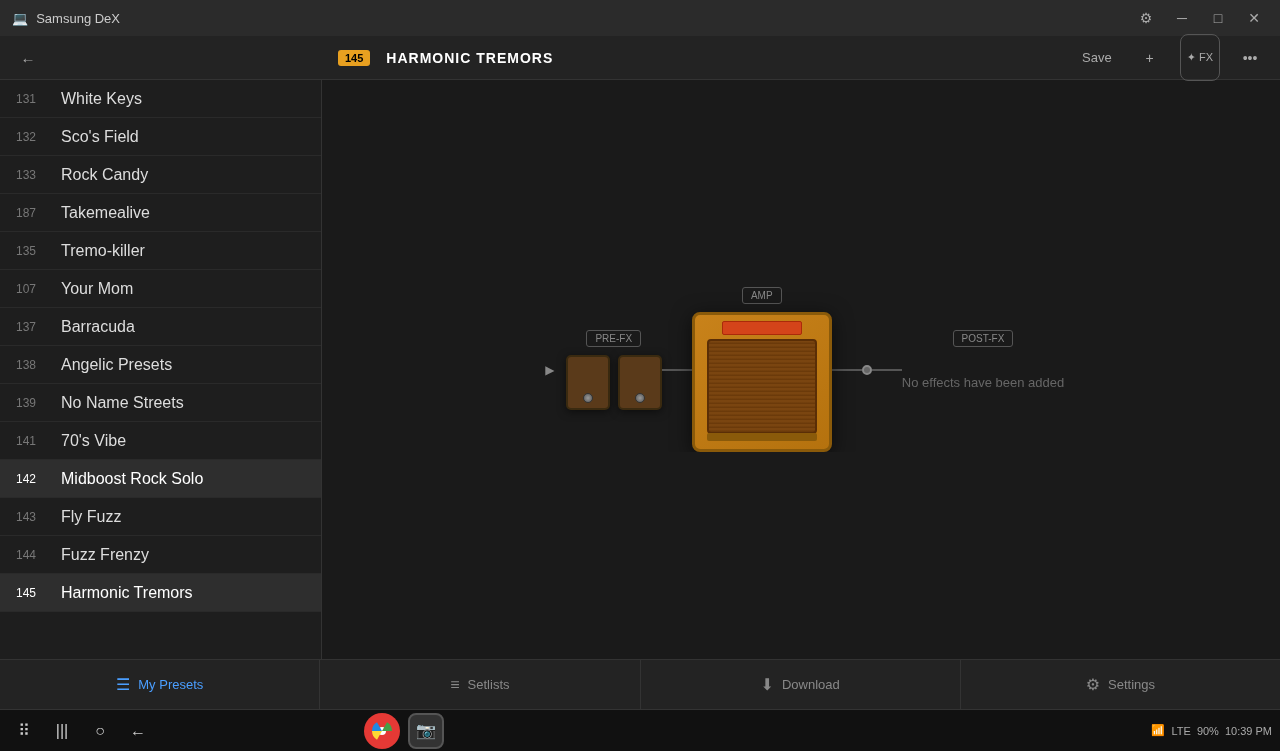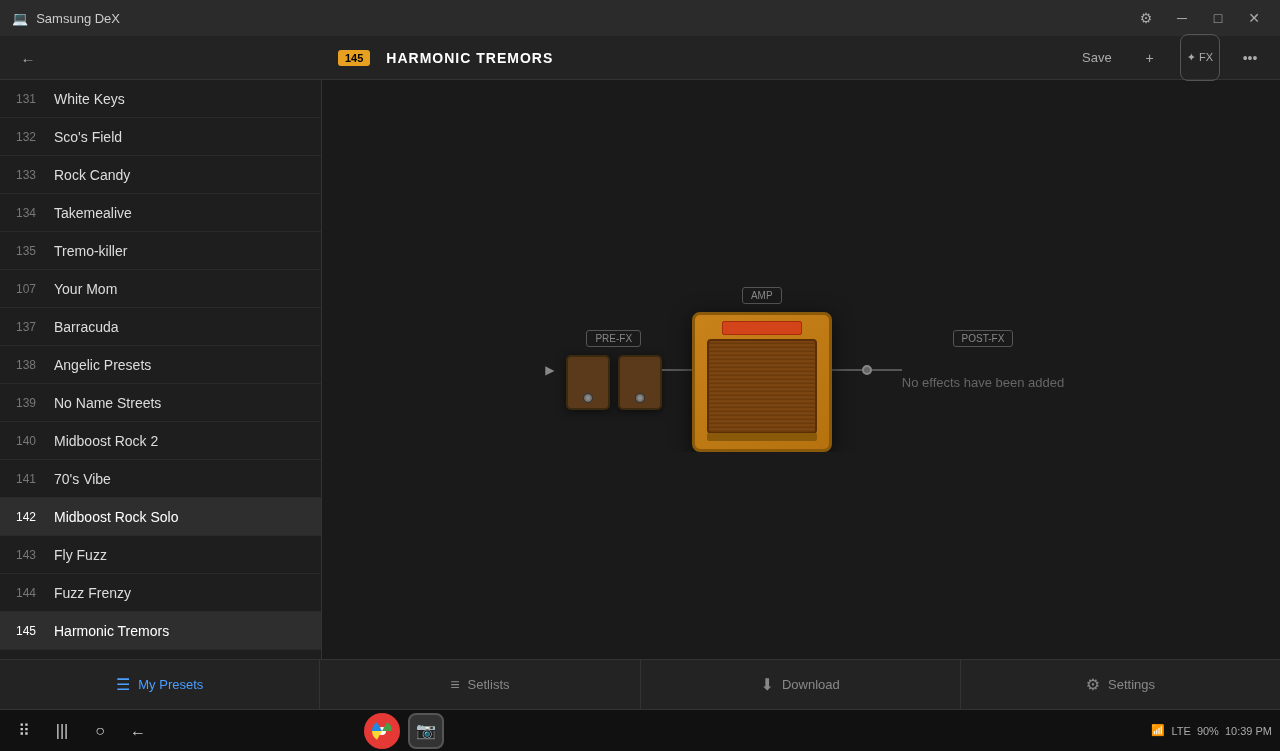--- a/index.html
+++ b/index.html
@@ -53,21 +53,21 @@
       display: flex;
       align-items: center;
       height: 38px;
       padding: 0 16px;
       cursor: pointer;
       gap: 10px;
       border-bottom: 1px solid #2a2a2a;
     }
     .preset-item.active { background: #2e2e2e; }
     .preset-num { font-size: 12px; color: #777; width: 28px; flex-shrink: 0; }
-    .preset-name { font-size: 14px; color: #ddd; }
+    .preset-name { font-size: 16px; color: #ddd; margin-left: 7px; }
     .preset-item.active .preset-num,
     .preset-item.active .preset-name { color: #fff; }
 
     
     .content-area {
       flex: 1;
       background: #1a1a1a;
       position: relative;
       overflow: hidden;
     }
@@ -282,21 +282,21 @@
     </div>
     <div class="preset-item">
       <span class="preset-num">132</span>
       <span class="preset-name">Sco's Field</span>
     </div>
     <div class="preset-item">
       <span class="preset-num">133</span>
       <span class="preset-name">Rock Candy</span>
     </div>
     <div class="preset-item">
-      <span class="preset-num">134</span>
+      <span class="preset-num">187</span>
       <span class="preset-name">Takemealive</span>
     </div>
     <div class="preset-item">
       <span class="preset-num">135</span>
       <span class="preset-name">Tremo-killer</span>
     </div>
     <div class="preset-item">
       <span class="preset-num">107</span>
       <span class="preset-name">Your Mom</span>
     </div>
@@ -304,24 +304,20 @@
       <span class="preset-num">137</span>
       <span class="preset-name">Barracuda</span>
     </div>
     <div class="preset-item">
       <span class="preset-num">138</span>
       <span class="preset-name">Angelic Presets</span>
     </div>
     <div class="preset-item">
       <span class="preset-num">139</span>
       <span class="preset-name">No Name Streets</span>
-    </div>
-    <div class="preset-item">
-      <span class="preset-num">140</span>
-      <span class="preset-name">Midboost Rock 2</span>
     </div>
     <div class="preset-item">
       <span class="preset-num">141</span>
       <span class="preset-name">70's Vibe</span>
     </div>
     <div class="preset-item active">
       <span class="preset-num">142</span>
       <span class="preset-name">Midboost Rock Solo</span>
     </div>
     <div class="preset-item">

